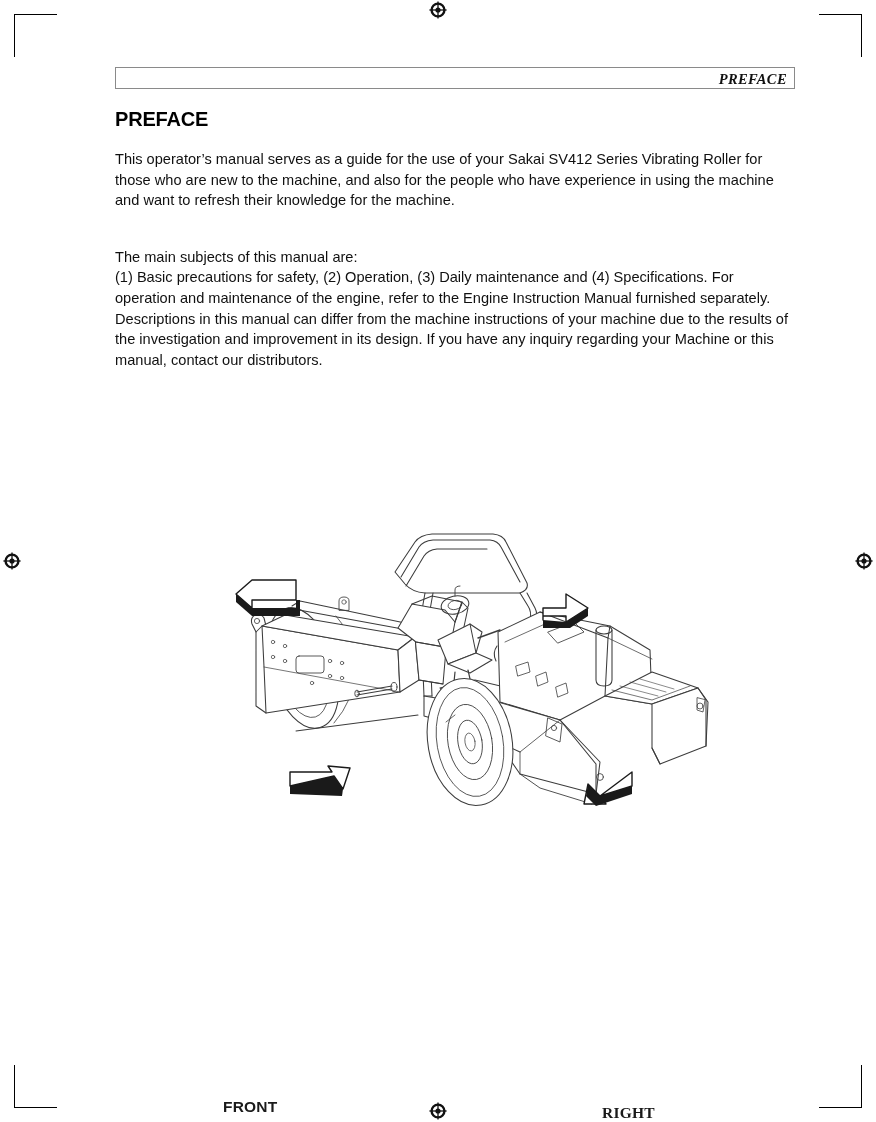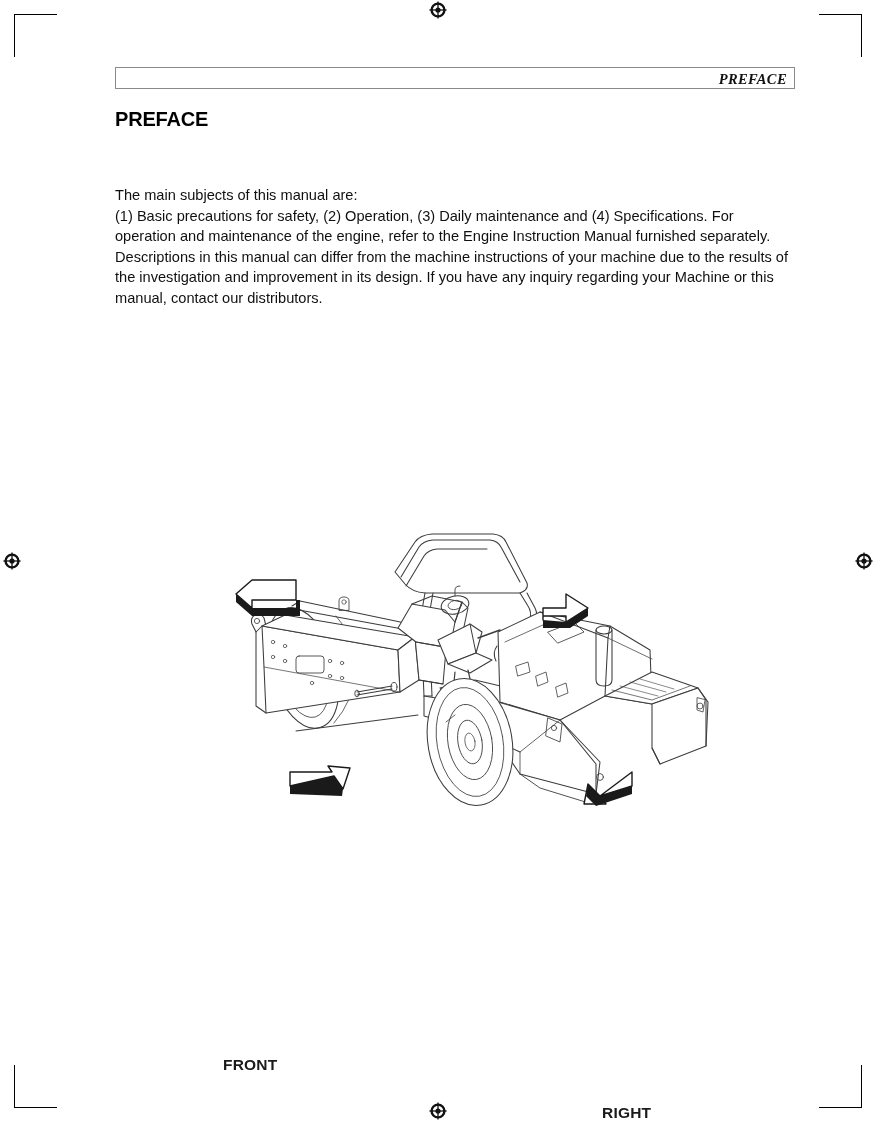--- a/index.html
+++ b/index.html
@@ -107,22 +107,22 @@
   }
   .figure svg { display: block; }
 
   .dir-label {
     position: absolute;
     font-size: 15.5px;
     font-weight: bold;
     letter-spacing: 0.2px;
     color: #1a1a1a;
   }
-  .label-front { left: 223px; top: 536px; }
-  .label-right { left: 602px; top: 584px; }
+  .label-front { left: 223px; top: 578px; }
+  .label-right { left: 602px; top: 584px; font-family: Liberation Serif, serif; }
 </style>
 </head>
 <body>
 
 <div class="crop-mark crop-tl"></div>
 <div class="crop-mark crop-tr"></div>
 <div class="crop-mark crop-bl"></div>
 <div class="crop-mark crop-br"></div>
 
 <div class="reg-mark reg-top">
@@ -160,20 +160,21 @@
 
 <div class="page">
 
   <div class="header-box">
     <span class="header-title">PREFACE</span>
   </div>
 
   <div class="section-title">PREFACE</div>
 
   <div class="body-copy">
+    <p>This operator’s manual serves as a guide for the use of your Sakai SV412 Series Vibrating Roller for those who are new to the machine, and also for the people who have experience in using the machine and want to refresh their knowledge for the machine.</p>
     <p>The main subjects of this manual are:
 (1) Basic precautions for safety, (2) Operation, (3) Daily maintenance and (4) Specifications. For operation and maintenance of the engine, refer to the Engine Instruction Manual furnished separately. Descriptions in this manual can differ from the machine instructions of your machine due to the results of the investigation and improvement in its design. If you have any inquiry regarding your Machine or this manual, contact our distributors.</p>
   </div>
 
   <div class="figure">
     <svg width="876" height="330" viewBox="0 0 876 330">
       <g fill="none" stroke="#3c3c3c" stroke-width="1.05" stroke-linejoin="round" stroke-linecap="round">
 
         <path d="M395 52 L415 22 Q420 15 432 14 L493 14 Q503 15 506 22 L527 63
                  Q529 70 520 73 L425 73 Q412 72 405 64 Z" fill="#ffffff"></path>

